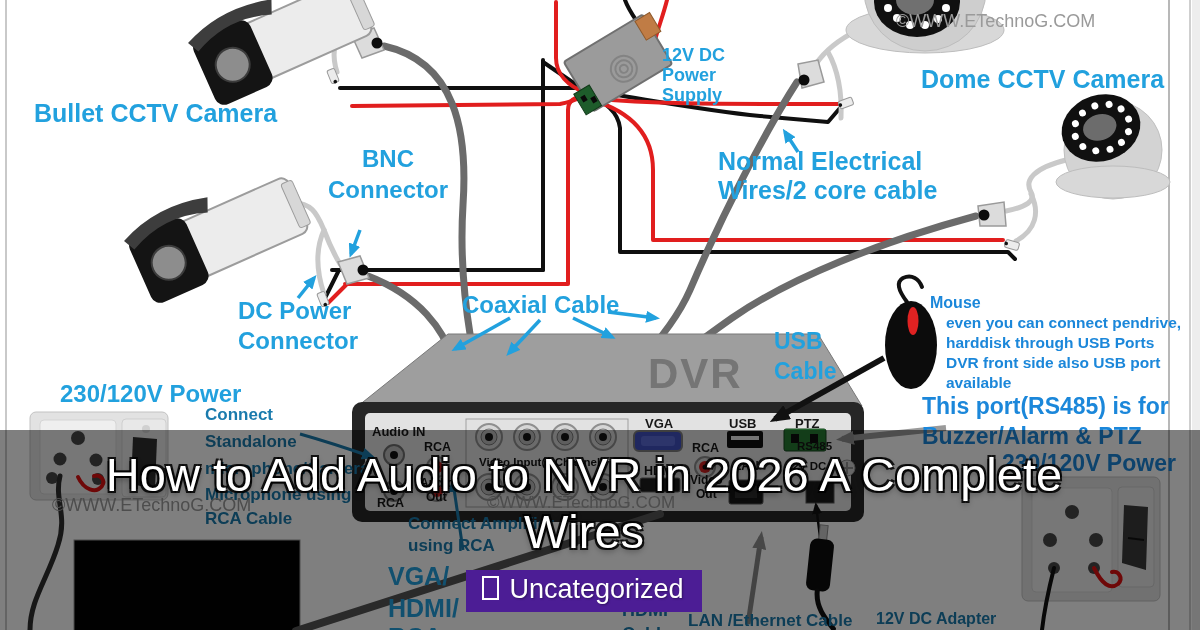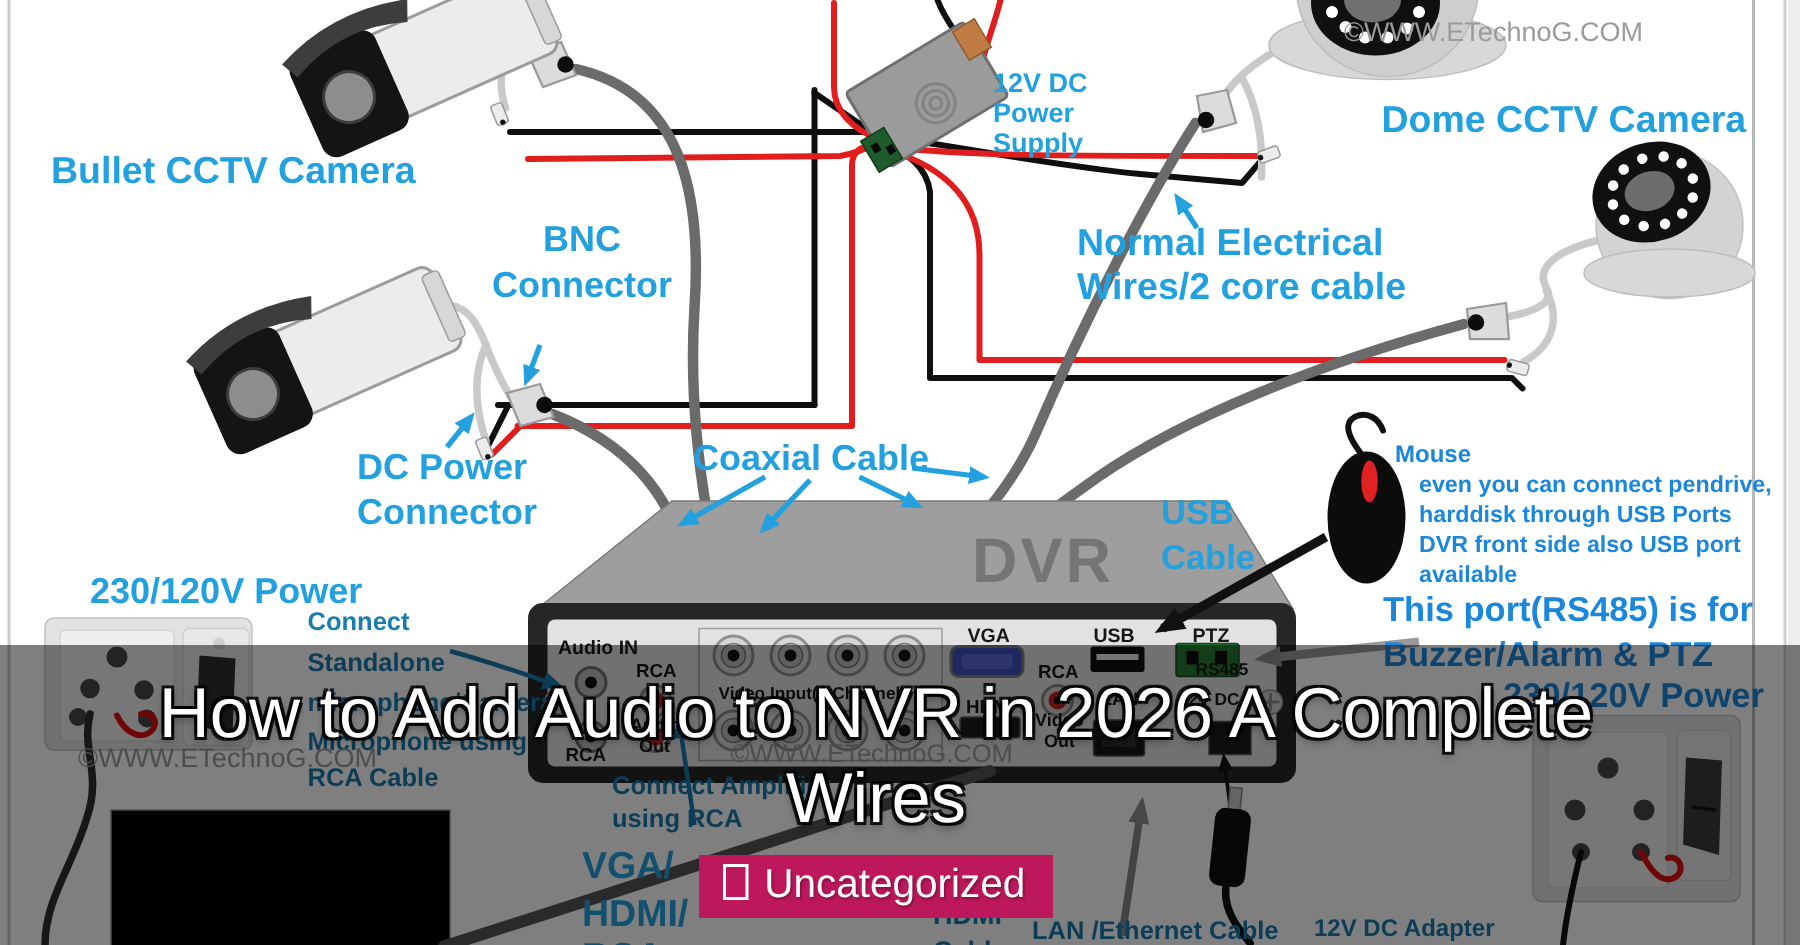--- a/index.html
+++ b/index.html
@@ -12,21 +12,21 @@
   .lbl-teal{fill:#1a7bad;font-weight:bold;}
   .wm{fill:#9a9a9a;font-weight:normal;}
   .pnl{fill:#161616;font-weight:bold;}
   .overlay{position:absolute;left:0;top:430px;width:1200px;height:200px;
            background:rgba(0,0,0,0.5);z-index:2;}
   .hero{position:absolute;left:0;top:446px;width:1168px;text-align:center;z-index:3;}
   .hero-title{color:#fff;font-size:47px;line-height:57px;font-weight:400;
       text-shadow:-2px -2px 0 rgba(0,0,0,.85), 2px -2px 0 rgba(0,0,0,.85),
                   -2px 2px 0 rgba(0,0,0,.85), 2px 2px 0 rgba(0,0,0,.85),
                   0 3px 6px rgba(0,0,0,.45);}
-  .badge{display:inline-block;margin-top:10px;background:#be185d;color:#fff;
+  .badge{display:inline-block;margin-top:10px;background:#4c1d95;color:#fff;
          font-size:27px;padding:4px 18px 7px 16px;
          text-shadow:1px 1px 2px rgba(0,0,0,.35);}
   .badge .tofu{display:inline-block;width:13px;height:20px;border:2px solid #fff;
          margin-right:10px;vertical-align:-2px;}
 </style>
 </head>
 <body>
 
 <div id="stage">
 <svg width="1200" height="630" viewBox="0 0 1200 630">

